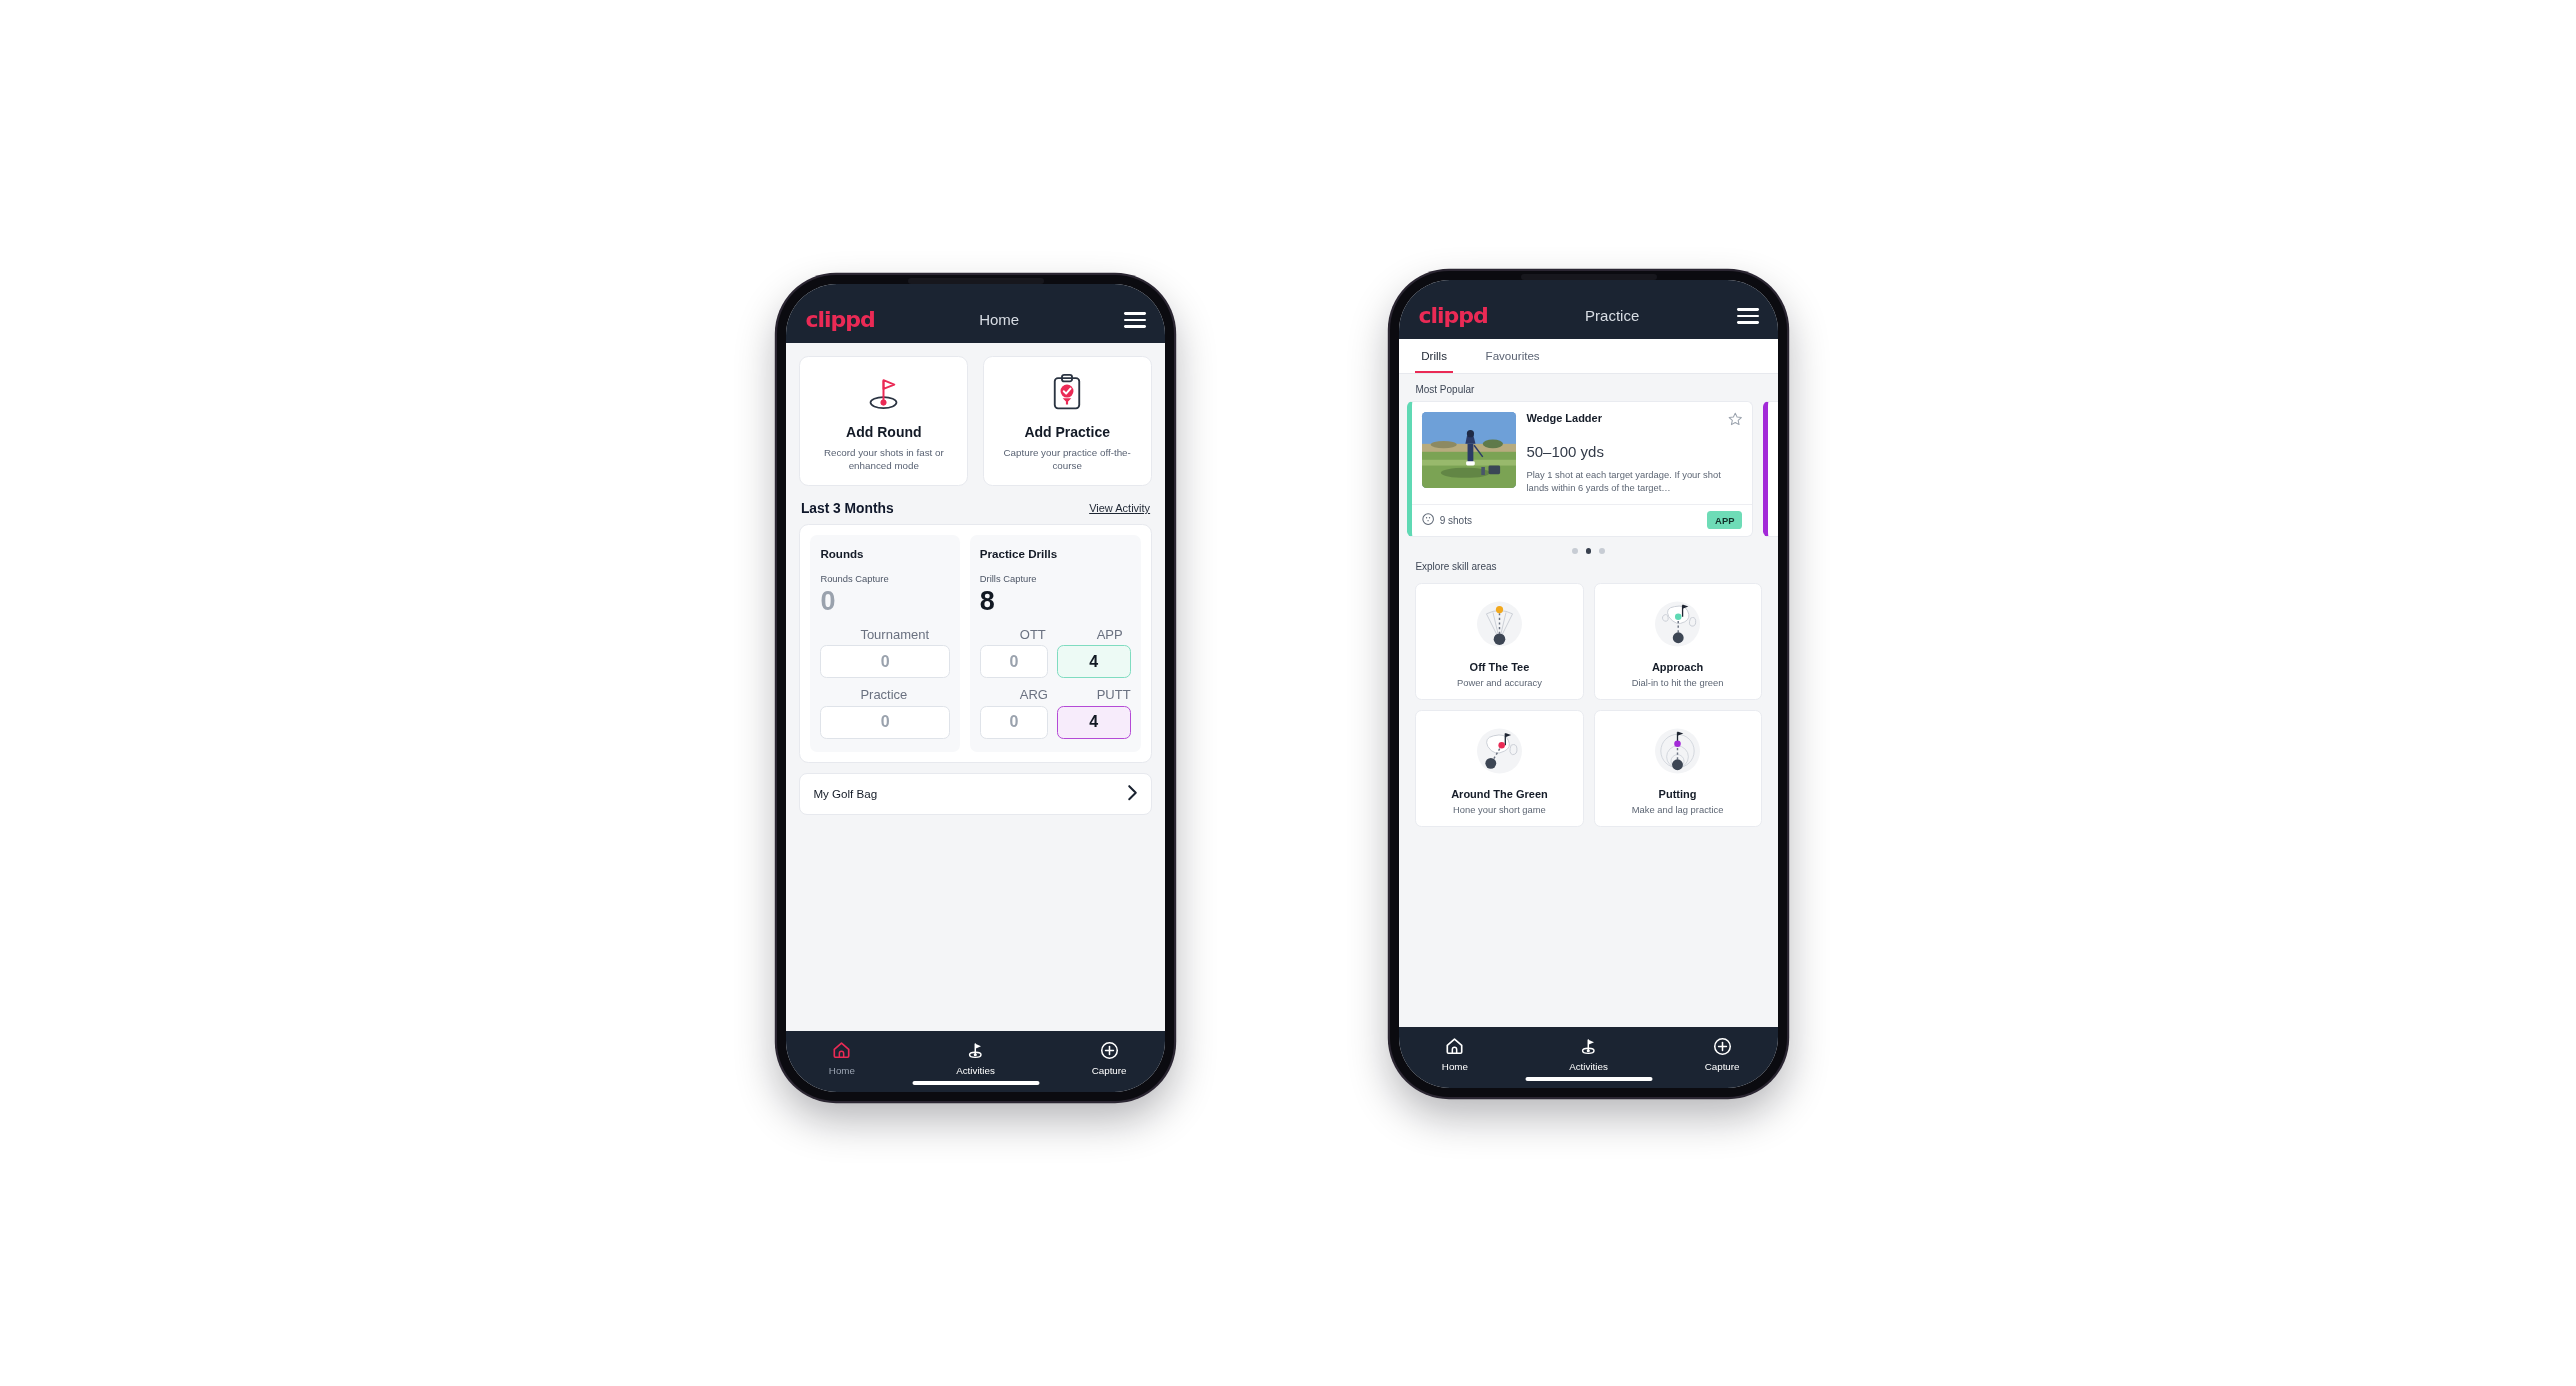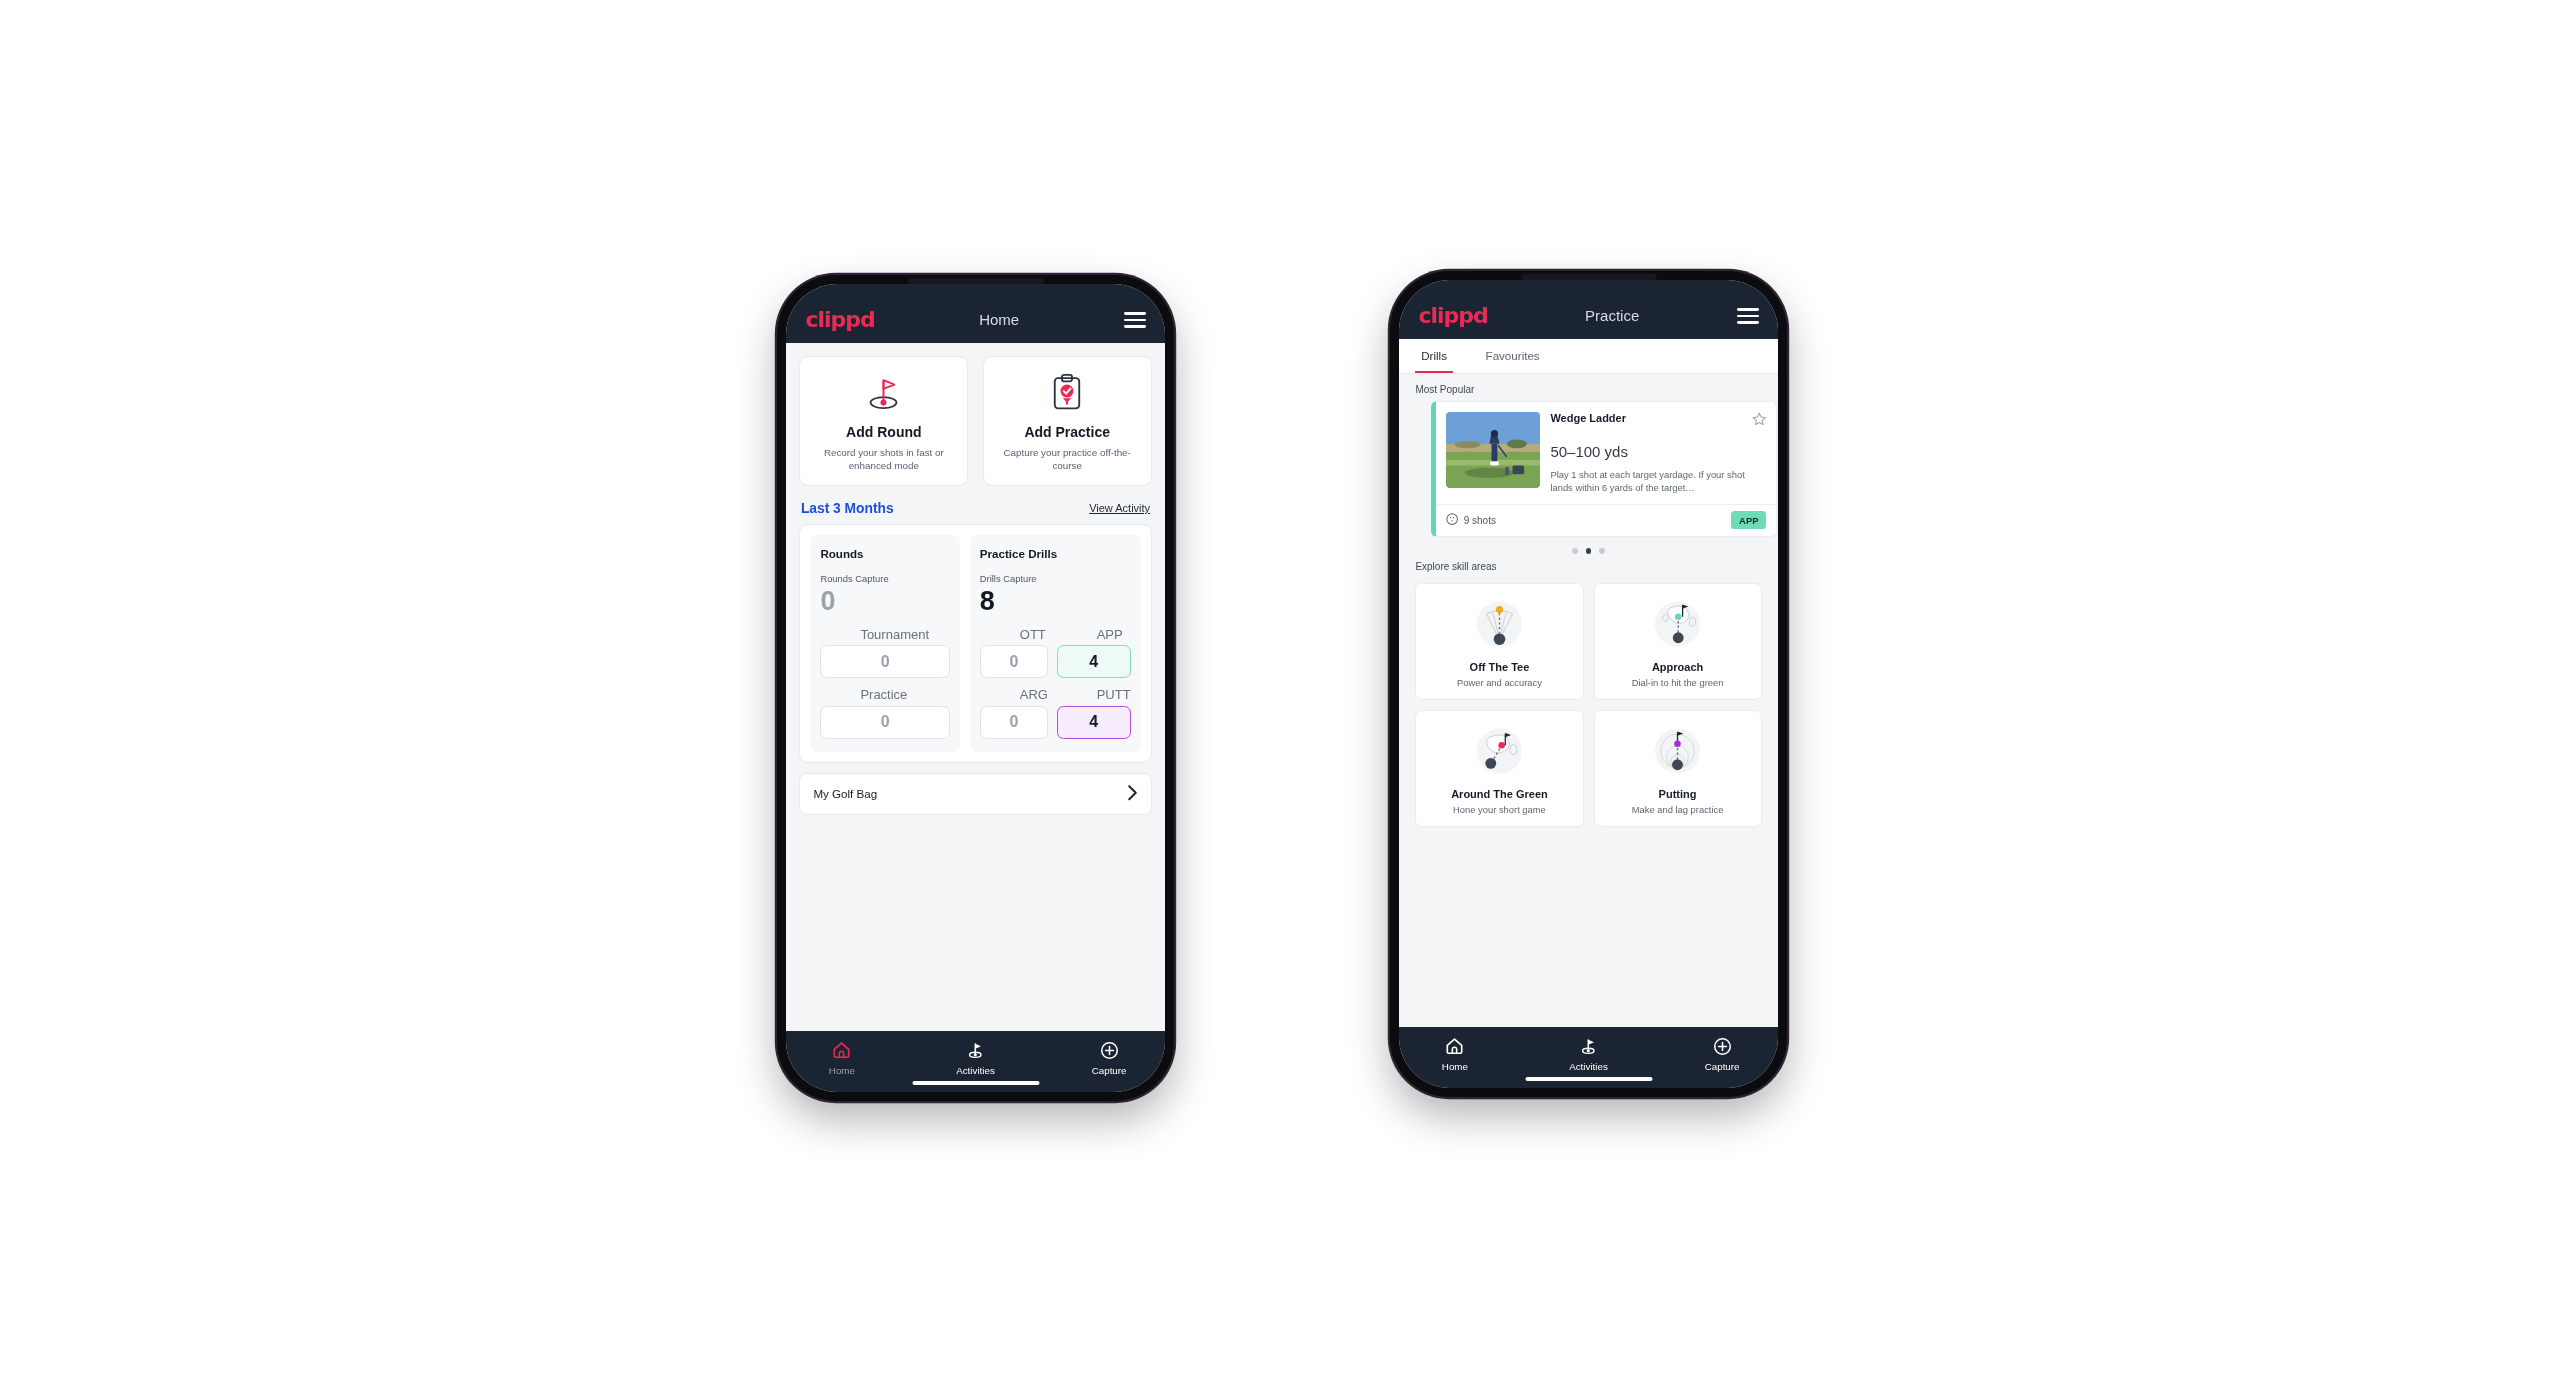--- a/index.html
+++ b/index.html
@@ -55,21 +55,21 @@
     padding: 14.5px 7.2px 13px 7.2px; text-align: center; cursor: pointer;
   }
   .action-icon { height: 41px; display:flex; align-items:center; justify-content:center; margin-bottom: 11.6px; }
   .action-title { font-size: 14px; font-weight: 700; color: #131a26; margin-bottom: 5.8px; }
   .action-sub { font-size: 9.8px; color: #596273; line-height: 1.34; }
 
   .sect-head {
     display:flex; align-items:center; justify-content: space-between;
     padding: 4.3px 14.5px 8.7px 14.5px;
   }
-  .sect-title { font-size: 13.8px; font-weight: 700; color: #1d4ed8; }
+  .sect-title { font-size: 13.8px; font-weight: 700; color: #0f172a; }
   .sect-link { font-size: 11px; color: #1e2633; text-decoration: underline; cursor: pointer; }
 
   .stats-card {
     margin: 0 13px; background:#ffffff; border:0.7px solid #e7e9ee; border-radius: 9.4px;
     padding: 10px; display:flex; gap: 10px;
   }
   .stats-col { flex:1 1 0; background:#f7f8fa; border-radius: 7.2px; padding: 11.6px 10px 13px 10px; }
   .col-title { font-size: 11.6px; font-weight: 700; color:#131a26; margin-bottom: 13px; }
   .cap-label { font-size: 9.4px; color: #4d5666; margin-bottom: 2.9px; }
   .cap-num { font-size: 27px; font-weight: 700; line-height: 1.05; margin-bottom: 11.6px; }
@@ -110,21 +110,21 @@
 
   
   .tabs { background:#ffffff; display:flex; gap: 8px; padding: 0 16px; border-bottom:0.7px solid #e7e9ee; }
   .tab { padding: 10px 5.8px 8.7px 5.8px; margin-right: 19px; font-size: 11.6px; color:#5b6373; cursor:pointer;
          border-bottom: 2.2px solid transparent; }
   .tab.active { color:#1d2532; border-bottom-color:#ea2a55; }
 
   .p2body { padding: 10px 0 0 0; }
   .p2-label { font-size: 10px; color:#3e4756; padding: 0 16px 6.5px 16px; }
 
-  .carousel { position: relative; padding-left: 32px; display:flex; gap: 10px; overflow:hidden; }
+  .carousel { position: relative; padding-left: 8px; display:flex; gap: 10px; overflow:hidden; }
   .drill-card {
     flex: 0 0 346px; background:#ffffff; border:0.7px solid #e9ebf0; border-radius: 5.8px;
     border-left: 5px solid #5fd9b4; overflow:hidden; cursor:pointer;
   }
   .drill-card.peek { flex: 0 0 346px; border-left-color:#a32ad8; }
   .drill-top { display:flex; gap: 10px; padding: 10px 10px 9.4px 10px; }
   .thumb { flex:0 0 94px; height: 76px; border-radius:4.3px; overflow:hidden; position:relative; background:#6d93c9; }
   .drill-meta { flex:1 1 auto; min-width:0; }
   .drill-title-row { display:flex; align-items:flex-start; justify-content:space-between; gap:5.8px; }
   .drill-title { font-size: 11px; font-weight:700; color:#151c28; }

